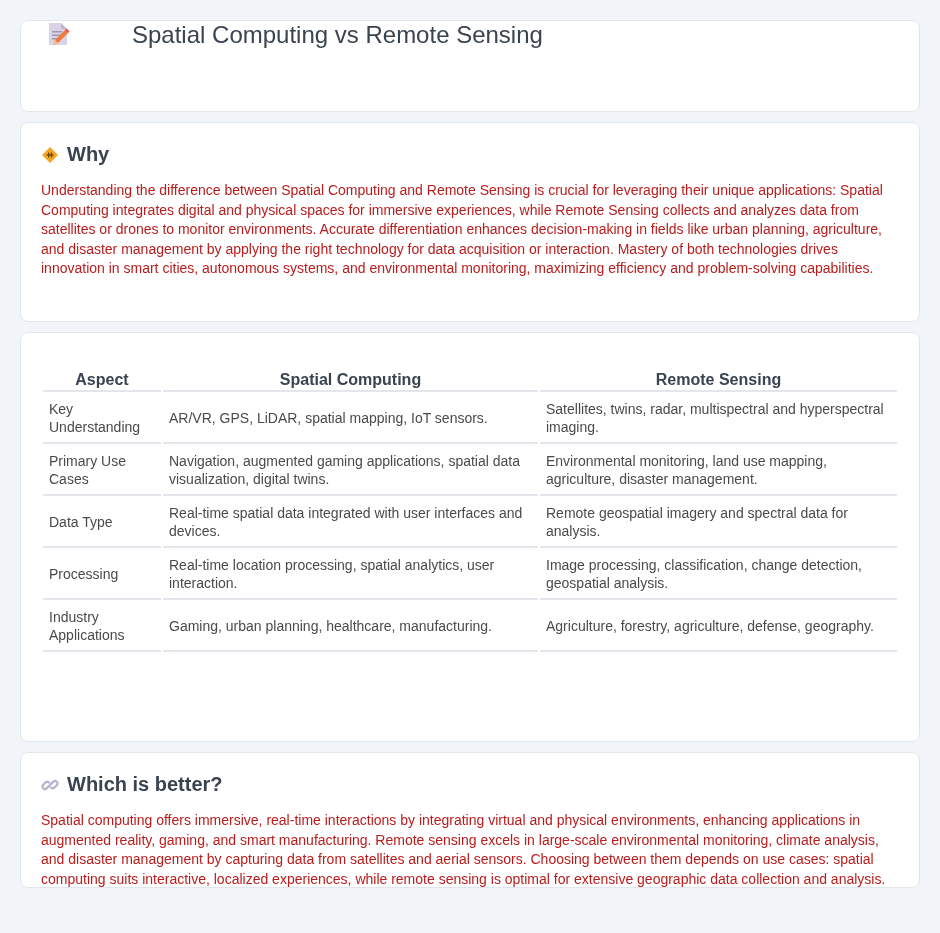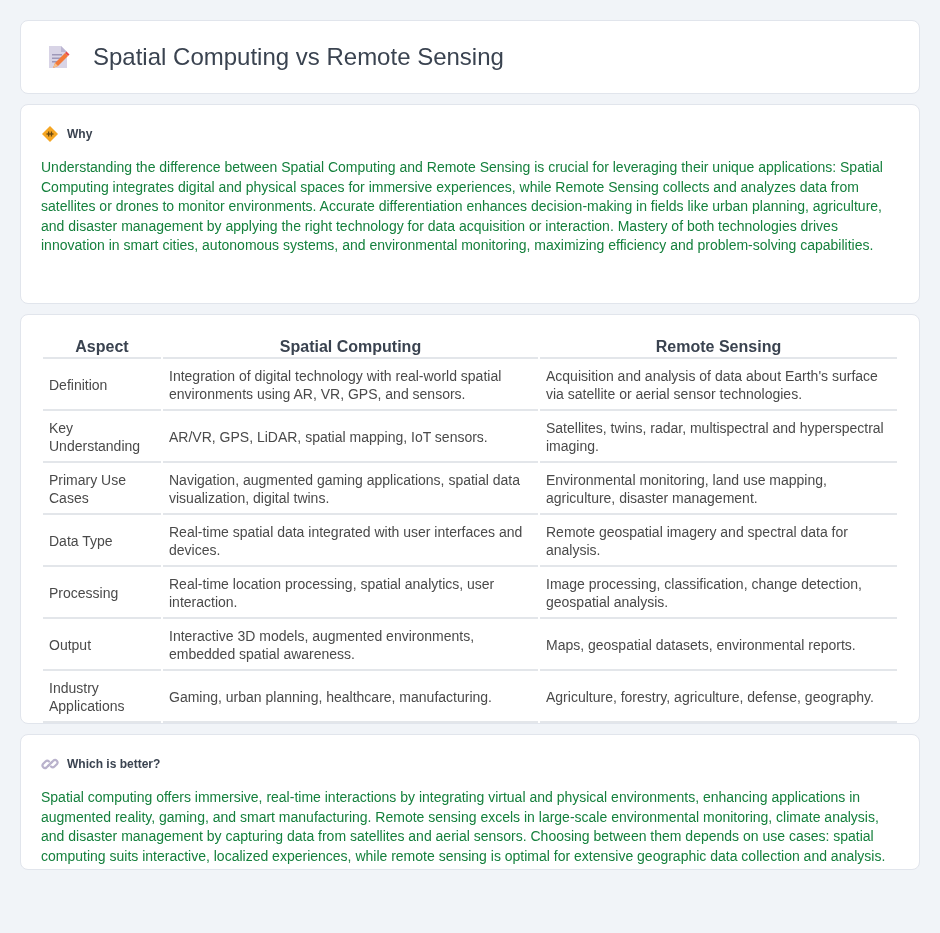--- a/index.html
+++ b/index.html
@@ -10,50 +10,50 @@
       color: #4a4a4a;
       padding: 20px 20px 0 20px;
     }
     .card {
       background: #ffffff;
       border: 1px solid #e1e5ec;
       border-radius: 8px;
       margin-bottom: 10px;
     }
     .title-card {
-      height: 74px;
+      height: 92px;
       display: flex;
-      align-items: center;
       padding-left: 24px;
+      gap: 39px;
     }
     .title-icon { width: 26px; height: 26px; margin-right: 22px; display: inline-block; }
     .page-title {
       font-size: 24px;
       color: #3a4350;
       font-weight: normal;
     }
     .section { padding: 20px 20px 22px 20px; }
     .section-head {
       display: flex;
       align-items: center;
       margin-bottom: 15px;
     }
     .section-icon { width: 18px; height: 18px; margin-right: 8px; display: inline-block; }
     .section-title {
-      font-size: 12px;
+      font-size: 20px;
       font-weight: bold;
       color: #3a4350;
     }
     .section-text {
       font-size: 14px;
       line-height: 19.5px;
-      color: #15803d;
+      color: #b91c1c;
     }
     .why-card { height: 200px; }
-    .table-card { padding: 17px 20px 22px 20px; height: 410px; }
+    .table-card { padding: 32px 20px 22px 20px; height: 410px; }
     table {
       width: 100%;
       border-collapse: separate;
       border-spacing: 2px;
       font-size: 14px;
     }
     th {
       font-size: 16px;
       font-weight: bold;
       color: #3a4350;
@@ -111,48 +111,38 @@
   <table>
     <thead>
       <tr>
         <th>Aspect</th>
         <th>Spatial Computing</th>
         <th>Remote Sensing</th>
       </tr>
     </thead>
     <tbody>
       <tr>
-        <td class="aspect">Definition</td>
-        <td class="sc">Integration of digital technology with real-world spatial environments using AR, VR, GPS, and sensors.</td>
-        <td>Acquisition and analysis of data about Earth's surface via satellite or aerial sensor technologies.</td>
-      </tr>
-      <tr>
         <td class="aspect">Key Understanding</td>
         <td class="sc">AR/VR, GPS, LiDAR, spatial mapping, IoT sensors.</td>
         <td>Satellites, twins, radar, multispectral and hyperspectral imaging.</td>
       </tr>
       <tr>
         <td class="aspect">Primary Use Cases</td>
         <td class="sc">Navigation, augmented gaming applications, spatial data visualization, digital twins.</td>
         <td>Environmental monitoring, land use mapping, agriculture, disaster management.</td>
       </tr>
       <tr>
         <td class="aspect">Data Type</td>
         <td class="sc">Real-time spatial data integrated with user interfaces and devices.</td>
         <td>Remote geospatial imagery and spectral data for analysis.</td>
       </tr>
       <tr>
         <td class="aspect">Processing</td>
         <td class="sc">Real-time location processing, spatial analytics, user interaction.</td>
         <td>Image processing, classification, change detection, geospatial analysis.</td>
-      </tr>
-      <tr>
-        <td class="aspect">Output</td>
-        <td class="sc">Interactive 3D models, augmented environments, embedded spatial awareness.</td>
-        <td>Maps, geospatial datasets, environmental reports.</td>
       </tr>
       <tr>
         <td class="aspect">Industry Applications</td>
         <td class="sc">Gaming, urban planning, healthcare, manufacturing.</td>
         <td>Agriculture, forestry, agriculture, defense, geography.</td>
       </tr>
     </tbody>
   </table>
 </div>
 

